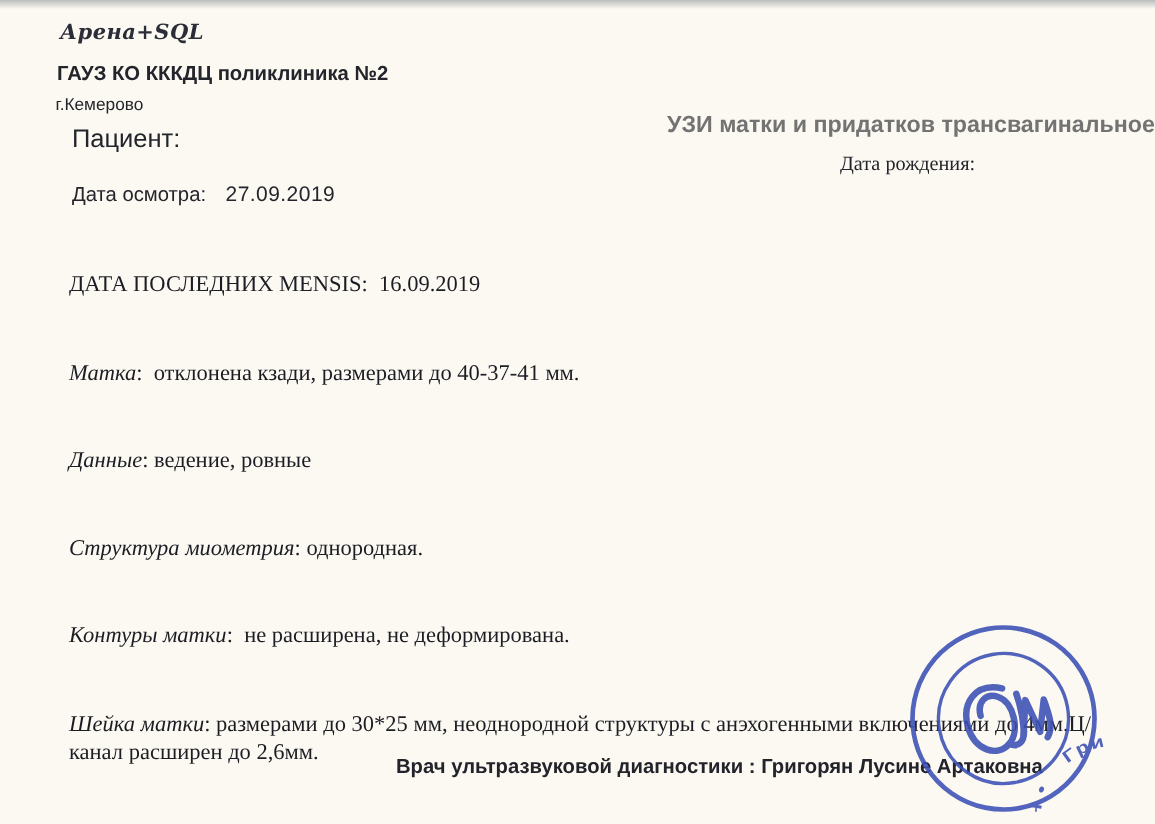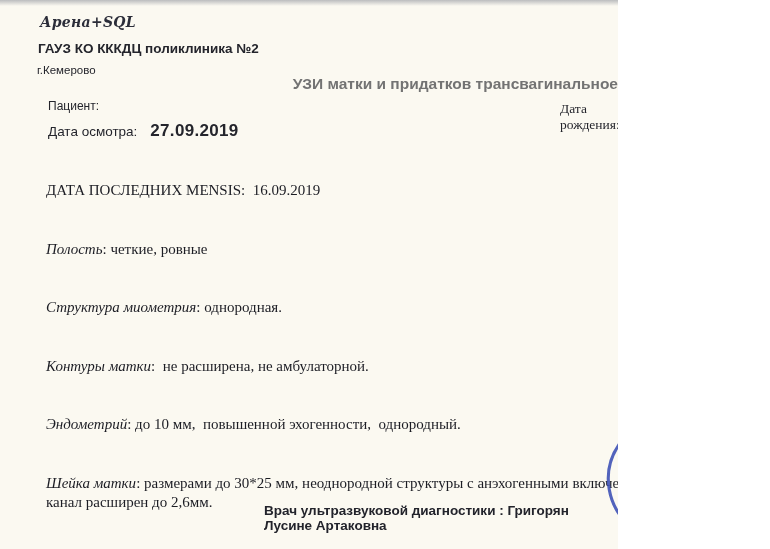--- a/index.html
+++ b/index.html
@@ -1,18 +1,18 @@
 <!DOCTYPE html>
 <html><head>
 <meta charset="utf-8">
 <style>
   html,body{margin:0;padding:0;}
   .page{
     position:relative;
-    width:618px;height:549px;
+    width:770px;height:549px;
     background:#fbf9f1;
     overflow:hidden;
     font-family:"Liberation Sans",sans-serif;
     color:#24252c;
   }
   .scan-edge{
     position:absolute;top:0;left:0;right:0;height:6px;
     background:linear-gradient(to bottom,rgba(110,115,128,.45),rgba(110,115,128,0));
   }
   .logo{
@@ -29,24 +29,24 @@
     font-size:13.5px;font-weight:bold;text-align:right;
   }
   .city{
     position:absolute;left:37px;top:64px;
     font-size:11.5px;
   }
   .title{
     position:absolute;left:0;right:0;top:75px;margin:0;
     text-align:right;font-size:15.5px;font-weight:bold;color:#737373;
   }
-  .lbl-patient{position:absolute;left:48px;top:99px;font-size:12px;}
+  .lbl-patient{position:absolute;left:48px;top:83px;font-size:17px;}
   .lbl-birth{position:absolute;left:560px;top:101px;font-size:13.5px;font-family:Liberation Serif, serif;}
   .row-exam{position:absolute;left:48px;top:121px;font-size:13.5px;}
-  .row-exam .exam-date{font-size:17px;font-weight:bold;margin-left:13px;letter-spacing:.3px;}
+  .row-exam .exam-date{font-size:14px;font-weight:normal;margin-left:13px;letter-spacing:.3px;}
   .body{
     position:absolute;left:46px;top:142px;width:708px;
     font-family:"Liberation Serif",serif;
     font-size:15px;line-height:19.5px;color:#1c1d24;
     white-space:pre-wrap;
   }
   .body .lbl{font-style:italic;}
   .disclaimer{
     position:absolute;left:48px;top:456px;width:712px;
     font-family:"Liberation Serif",serif;
@@ -75,24 +75,24 @@
 
   <h1 class="title">УЗИ матки и придатков трансвагинальное</h1>
 
   <div class="lbl-patient">Пациент:</div>
   <div class="lbl-birth">Дата рождения:</div>
 
   <div class="row-exam"><span>Дата осмотра:</span><span class="exam-date">27.09.2019</span></div>
 
   <div class="body">
     <div class="line"><span>ДАТА ПОСЛЕДНИХ MENSIS:</span><span>  16.09.2019</span></div>
-    <div class="line"><span class="lbl">Полость</span><span>: четкие, ровные</span></div>
+    <div class="line"><span class="lbl">Матка</span><span>:  отклонена кзади, размерами до 40-37-41 мм.</span></div>
+    <div class="line"><span class="lbl">Данные</span><span>: ведение, ровные</span></div>
     <div class="line"><span class="lbl">Структура миометрия</span><span>: однородная.</span></div>
-    <div class="line"><span class="lbl">Контуры матки</span><span>:  не расширена, не амбулаторной.</span></div>
-    <div class="line"><span class="lbl">Эндометрий</span><span>: до 10 мм,  повышенной эхогенности,  однородный.</span></div>
+    <div class="line"><span class="lbl">Контуры матки</span><span>:  не расширена, не деформирована.</span></div>
     <div class="line"><span class="lbl">Шейка матки</span><span>: размерами до 30*25 мм, неоднородной структуры с анэхогенными включениями до 4мм.Ц/канал расширен до 2,6мм.</span></div>
     
     
     
     
     
     
     
     
   </div>

